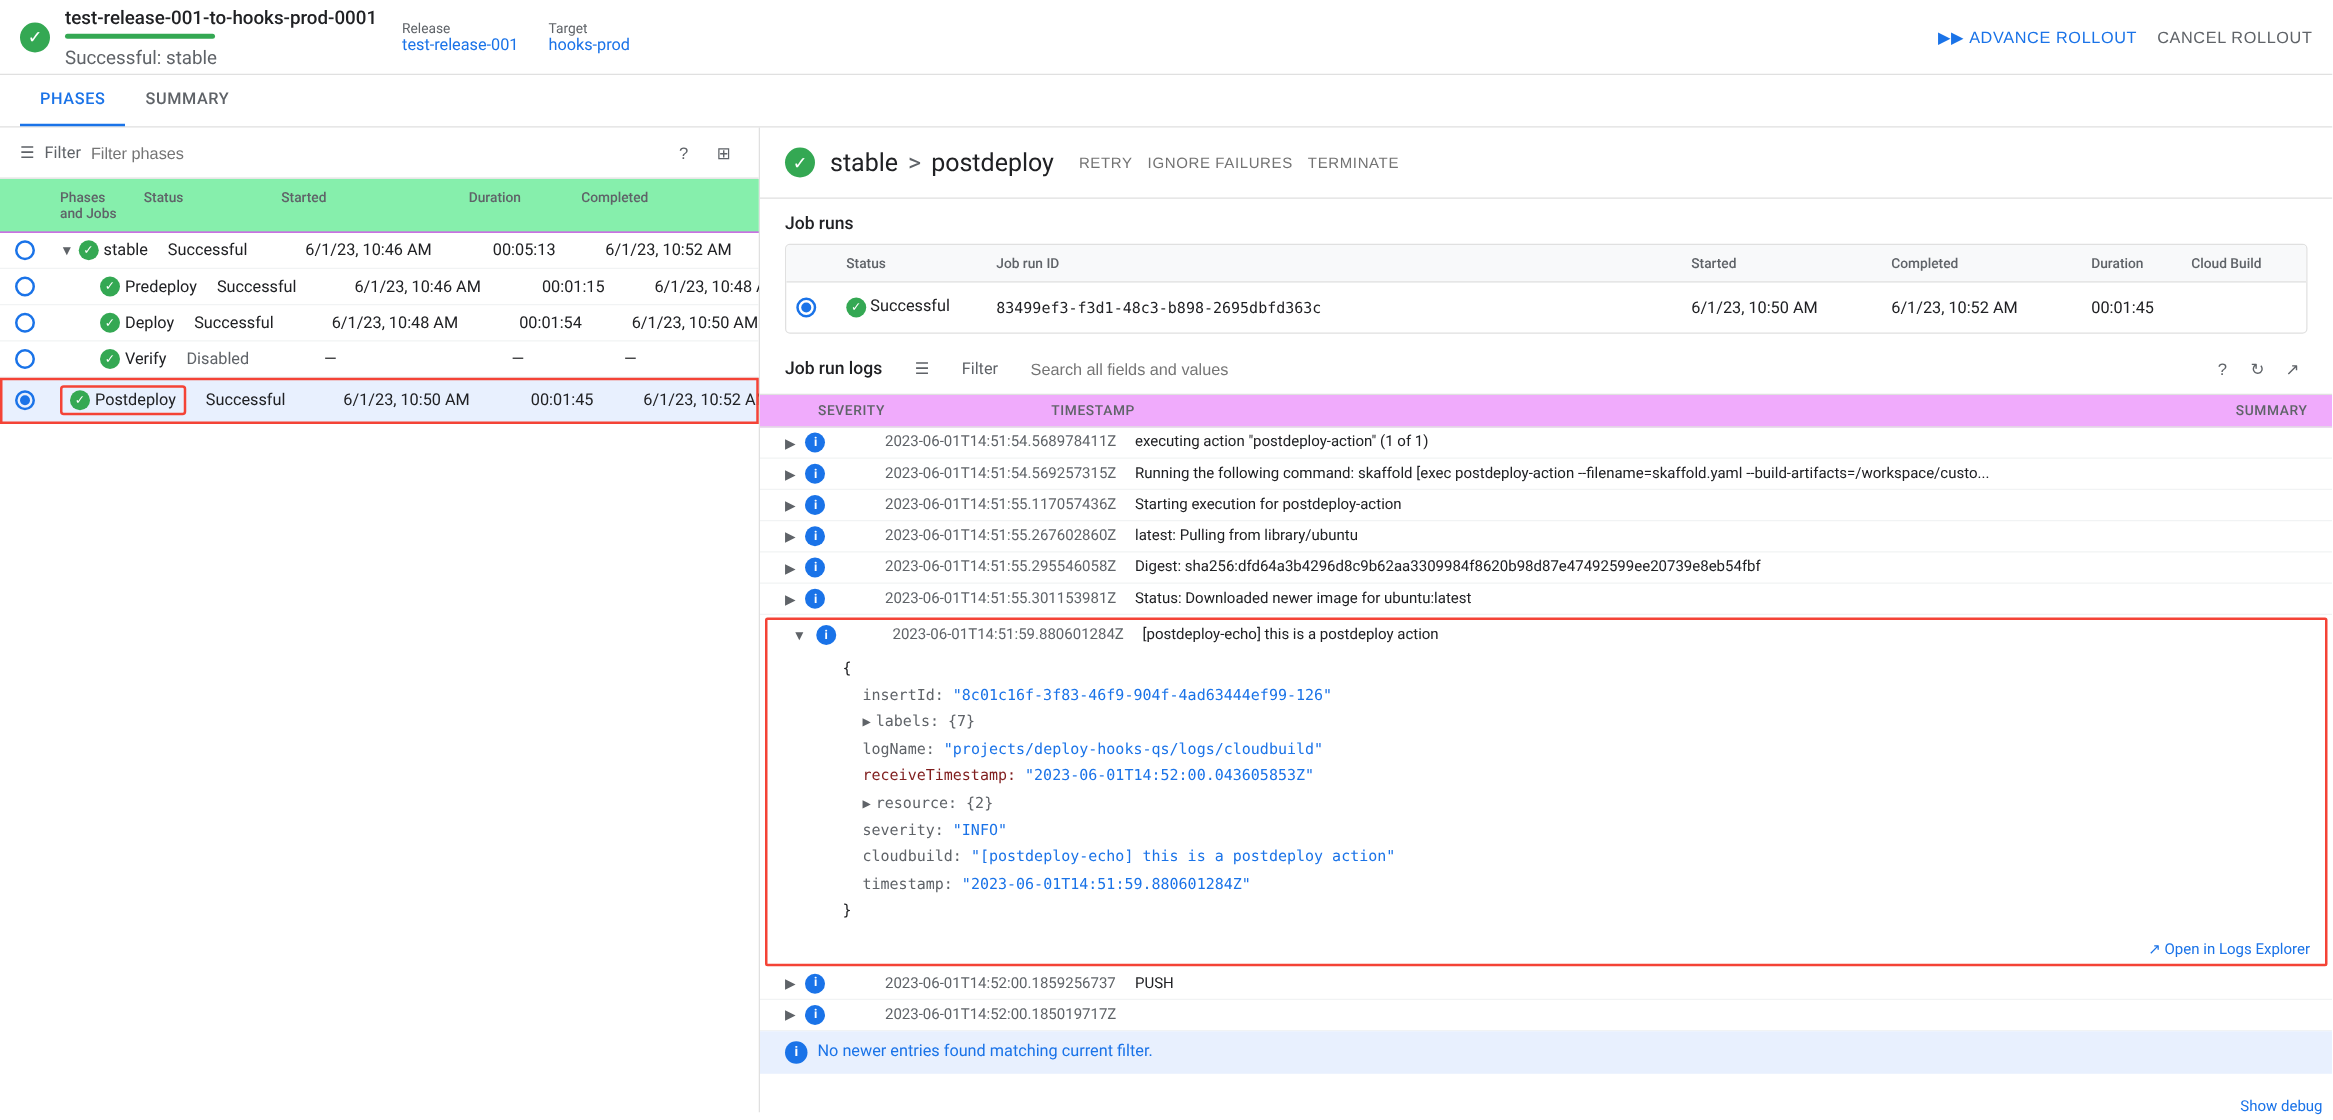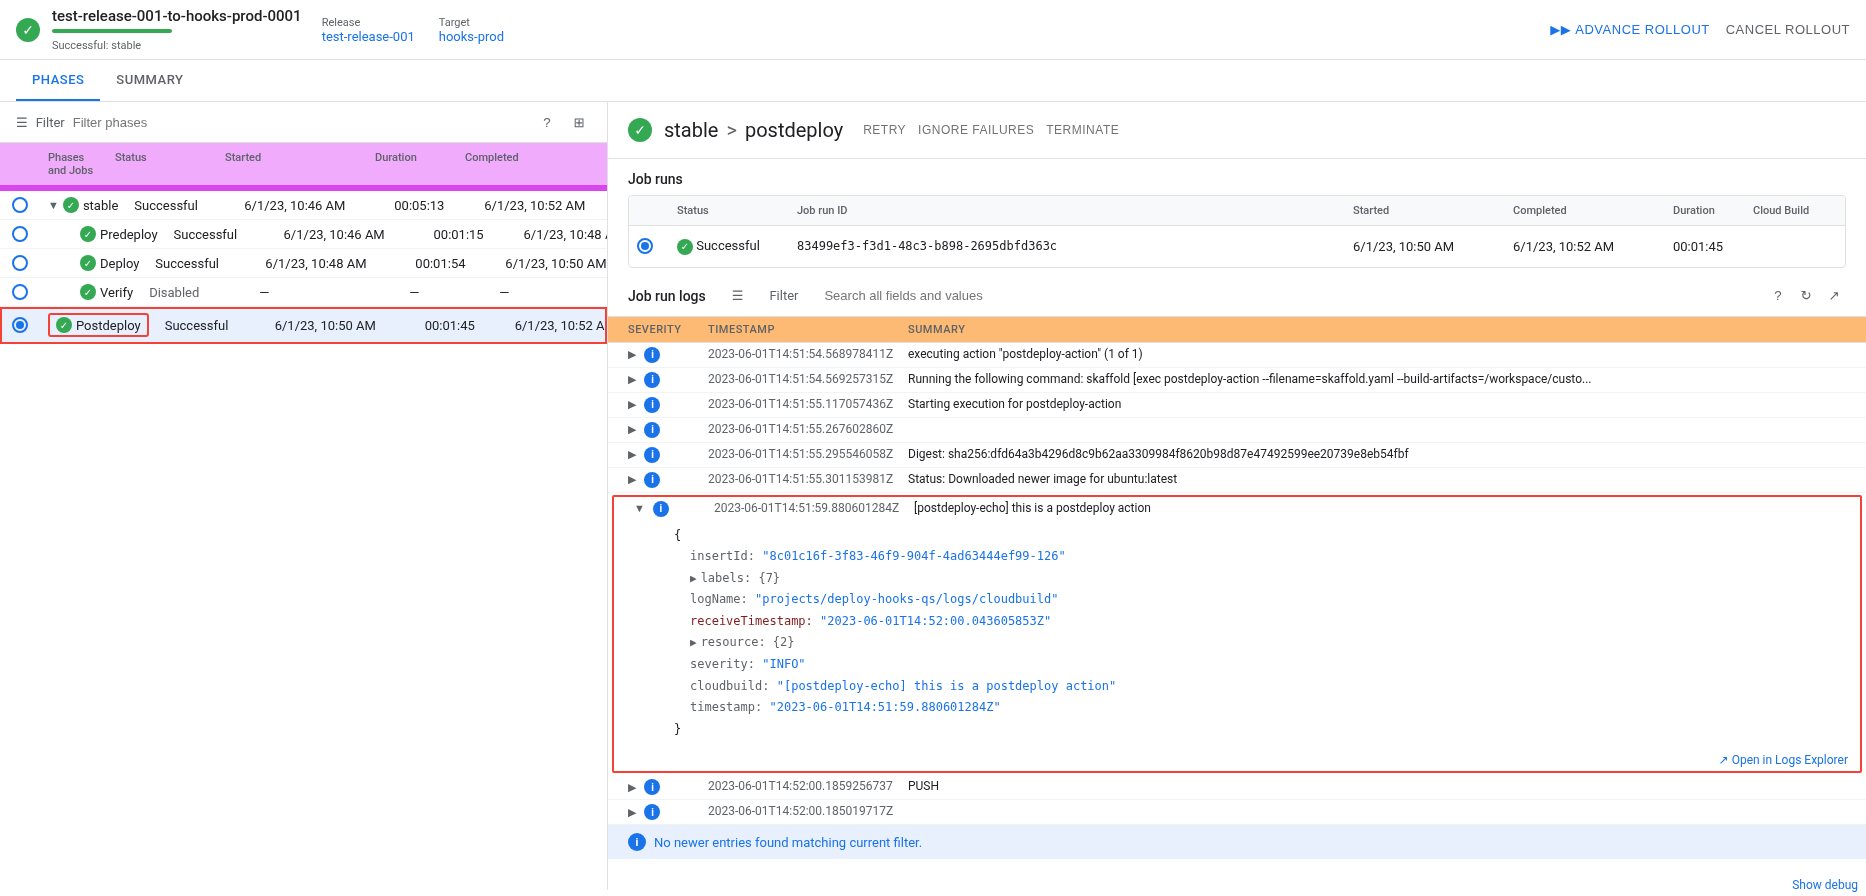--- a/index.html
+++ b/index.html
@@ -4,21 +4,21 @@
   <style>
     * { box-sizing: border-box; margin: 0; padding: 0; }
     body { font-family: 'Google Sans', Roboto, Arial, sans-serif; font-size: 13px; color: #202124; background: #fff; overflow: hidden; }
 
     
     .header { display: flex; align-items: center; padding: 8px 16px; border-bottom: 1px solid #e0e0e0; height: 60px; gap: 16px; }
     .header-left { display: flex; align-items: center; gap: 12px; }
     .status-icon-green { width: 24px; height: 24px; border-radius: 50%; background: #34a853; display: flex; align-items: center; justify-content: center; color: #fff; font-size: 14px; flex-shrink: 0; }
     .release-title { font-size: 15px; font-weight: 500; }
     .progress-bar-wrap { height: 4px; background: #34a853; border-radius: 2px; width: 120px; margin-top: 4px; }
-    .success-label { font-size: 11px; color: #5f6368; margin-top: 6px; }
+    .success-label { font-size: 15px; color: #5f6368; margin-top: 6px; }
     .release-meta { display: flex; gap: 24px; margin-left: 8px; }
     .meta-item { display: flex; flex-direction: column; }
     .meta-label { font-size: 11px; color: #5f6368; }
     .meta-link { color: #1a73e8; font-size: 13px; text-decoration: none; }
     .header-actions { display: flex; align-items: center; gap: 16px; margin-left: auto; }
     .btn-advance { display: flex; align-items: center; gap: 4px; background: none; border: none; color: #1a73e8; font-size: 13px; font-weight: 500; cursor: pointer; letter-spacing: 0.5px; }
     .btn-cancel { background: none; border: none; color: #5f6368; font-size: 13px; font-weight: 500; cursor: pointer; letter-spacing: 0.5px; }
 
     
     .tabs { display: flex; border-bottom: 1px solid #e0e0e0; padding: 0 16px; }
@@ -30,21 +30,21 @@
 
     
     .left-panel { width: 608px; flex-shrink: 0; border-right: 1px solid #e0e0e0; display: flex; flex-direction: column; overflow: hidden; }
     .filter-bar { display: flex; align-items: center; padding: 8px 16px; border-bottom: 1px solid #e0e0e0; gap: 8px; }
     .filter-icon { color: #5f6368; }
     .filter-input { border: none; outline: none; font-size: 13px; color: #5f6368; flex: 1; }
     .filter-actions { margin-left: auto; display: flex; gap: 8px; }
     .icon-btn { background: none; border: none; cursor: pointer; color: #5f6368; width: 24px; height: 24px; display: flex; align-items: center; justify-content: center; border-radius: 50%; }
 
     .phases-table { flex: 1; overflow-y: auto; }
-    .table-header { display: grid; grid-template-columns: 40px 1fr 110px 150px 90px 150px; padding: 8px 0; border-bottom: 6px solid #d946ef; background: #f0abfc; }
+    .table-header { display: grid; grid-template-columns: 40px 1fr 110px 150px 90px 150px; padding: 8px 0; border-bottom: 1px solid #d946ef; background: #86efac; }
     .th { font-size: 11px; color: #5f6368; font-weight: 500; padding: 0 8px; }
     .table-row { display: grid; grid-template-columns: 40px 1fr 110px 150px 90px 150px; padding: 6px 0; align-items: center; border-bottom: 1px solid #f1f3f4; }
     .td { font-size: 13px; padding: 0 8px; color: #202124; }
     .phase-name { display: flex; align-items: center; gap: 4px; }
     .chevron { color: #5f6368; font-size: 11px; }
     .status-check { width: 16px; height: 16px; border-radius: 50%; background: #34a853; display: inline-flex; align-items: center; justify-content: center; color: #fff; font-size: 10px; }
     .job-row { display: grid; grid-template-columns: 40px 1fr 110px 150px 90px 150px; padding: 6px 0; align-items: center; border-bottom: 1px solid #f1f3f4; }
     .job-row.selected-job { background: #e8f0fe; }
     .job-name { padding-left: 32px; display: flex; align-items: center; gap: 4px; }
     .radio { width: 16px; height: 16px; border-radius: 50%; border: 2px solid #1a73e8; display: flex; align-items: center; justify-content: center; flex-shrink: 0; margin: 0 auto; }
@@ -68,21 +68,21 @@
     .blue-radio::after { content: ''; width: 8px; height: 8px; border-radius: 50%; background: #1a73e8; }
 
     
     .log-section { flex: 1; display: flex; flex-direction: column; overflow: hidden; margin-top: 8px; }
     .log-toolbar { display: flex; align-items: center; padding: 8px 20px; gap: 26px; border-bottom: 1px solid #e0e0e0; }
     .log-title { font-size: 14px; font-weight: 500; }
     .log-filter-icon { color: #5f6368; }
     .log-search { border: none; outline: none; font-size: 13px; color: #5f6368; flex: 1; }
     .log-actions { margin-left: auto; display: flex; gap: 4px; }
 
-    .log-table-header { display: grid; grid-template-columns: 80px 200px 1fr; padding: 6px 20px; background: #fdba74; border-bottom: 1px solid #e0e0e0; }
+    .log-table-header { display: grid; grid-template-columns: 80px 200px 1fr; padding: 6px 20px; background: #f0abfc; border-bottom: 1px solid #e0e0e0; text-align: right; }
     .log-th { font-size: 11px; color: #5f6368; font-weight: 500; letter-spacing: 0.5px; text-transform: uppercase; }
 
     .log-body { flex: 1; overflow-y: auto; }
     .log-row { display: grid; grid-template-columns: 80px 200px 1fr; padding: 4px 20px; border-bottom: 1px solid #f1f3f4; align-items: start; }
     .log-severity { font-size: 12px; display: flex; align-items: center; gap: 4px; }
     .info-badge { width: 16px; height: 16px; border-radius: 50%; background: #1a73e8; color: #fff; font-size: 10px; font-weight: 700; display: inline-flex; align-items: center; justify-content: center; }
     .log-ts { font-size: 12px; color: #5f6368; }
     .log-summary { font-size: 12px; color: #202124; }
     .expand-arrow { color: #5f6368; font-size: 11px; margin-right: 4px; cursor: pointer; }
 
@@ -323,20 +323,21 @@
           <div class="log-ts">2023-06-01T14:51:55.117057436Z</div>
           <div class="log-summary">Starting execution for postdeploy-action</div>
         </div>
 
         <div class="log-row">
           <div class="log-severity">
               <span class="expand-arrow">▶</span>
               <span class="info-badge">i</span>
             </div>
           <div class="log-ts">2023-06-01T14:51:55.267602860Z</div>
+          <div class="log-summary">latest: Pulling from library/ubuntu</div>
         </div>
 
         <div class="log-row">
           <div class="log-severity">
               <span class="expand-arrow">▶</span>
               <span class="info-badge">i</span>
             </div>
           <div class="log-ts">2023-06-01T14:51:55.295546058Z</div>
           <div class="log-summary">Digest: sha256:dfd64a3b4296d8c9b62aa3309984f8620b98d87e47492599ee20739e8eb54fbf</div>
         </div>

